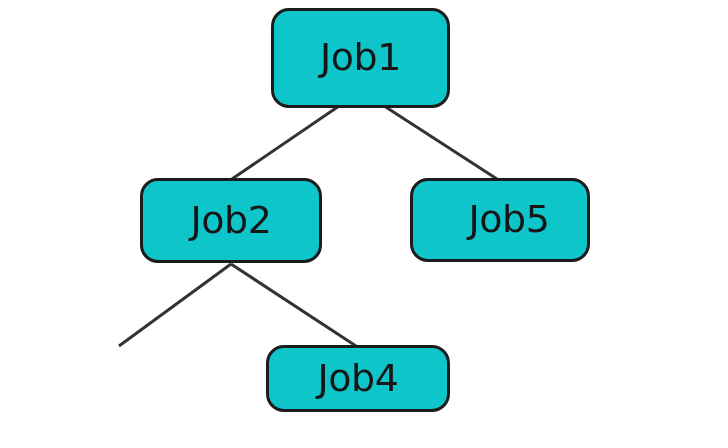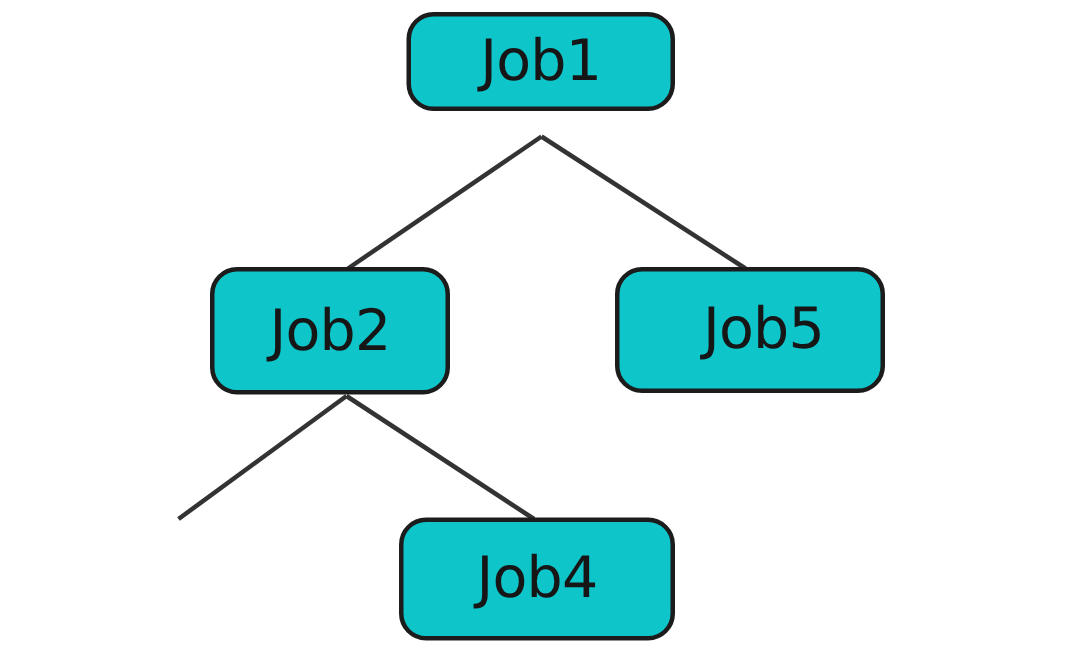--- a/index.html
+++ b/index.html
@@ -55,30 +55,30 @@
 
   <svg id="edge-layer" viewBox="0 0 728 448" width="728" height="448" xmlns="http://www.w3.org/2000/svg">
     <g id="edges-group">
         <line x1="361" y1="91" x2="232" y2="179" stroke="#333333" stroke-width="3" stroke-linecap="butt"></line>
         <line x1="361" y1="91" x2="497" y2="179" stroke="#333333" stroke-width="3" stroke-linecap="butt"></line>
         <line x1="231" y1="264" x2="119" y2="346" stroke="#333333" stroke-width="3" stroke-linecap="butt"></line>
         <line x1="231" y1="264" x2="356" y2="346" stroke="#333333" stroke-width="3" stroke-linecap="butt"></line>
       </g>
   </svg>
 
-  <div class="node" style="left: 271px; top: 8px; width: 179px; height: 66px; background: rgb(14, 197, 202); border-color: rgb(28, 28, 28); color: rgb(22, 22, 22);">
+  <div class="node" style="left: 271px; top: 8px; width: 179px; height: 100px; background: rgb(14, 197, 202); border-color: rgb(28, 28, 28); color: rgb(22, 22, 22);">
     <span class="node-label">Job1</span>
   </div>
 
-  <div class="node" style="left: 140px; top: 178px; width: 160px; height: 85px; background: rgb(14, 197, 202); border-color: rgb(28, 28, 28); color: rgb(22, 22, 22);">
+  <div class="node" style="left: 140px; top: 178px; width: 182px; height: 85px; background: rgb(14, 197, 202); border-color: rgb(28, 28, 28); color: rgb(22, 22, 22);">
     <span class="node-label">Job2</span>
   </div>
 
   <div class="node" style="left: 410px; top: 178px; width: 180px; height: 84px; background: rgb(14, 197, 202); border-color: rgb(28, 28, 28); color: rgb(22, 22, 22); padding-left: 18px;">
     <span class="node-label">Job5</span>
   </div>
 
 
-  <div class="node" style="left: 266px; top: 345px; width: 184px; height: 82px; background: rgb(14, 197, 202); border-color: rgb(28, 28, 28); color: rgb(22, 22, 22);">
+  <div class="node" style="left: 266px; top: 345px; width: 184px; height: 67px; background: rgb(14, 197, 202); border-color: rgb(28, 28, 28); color: rgb(22, 22, 22);">
     <span class="node-label">Job4</span>
   </div>
 
 </div>
 
 </body></html>

